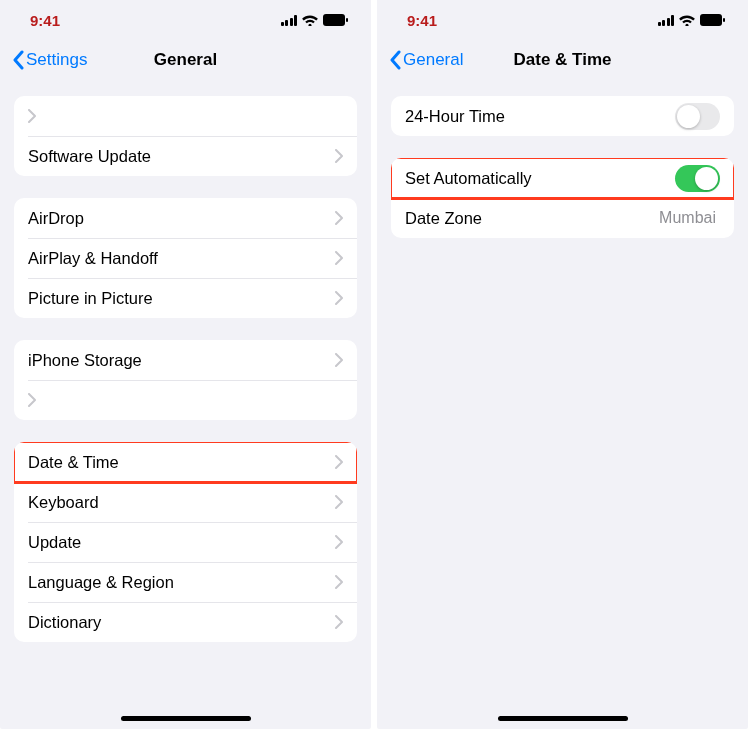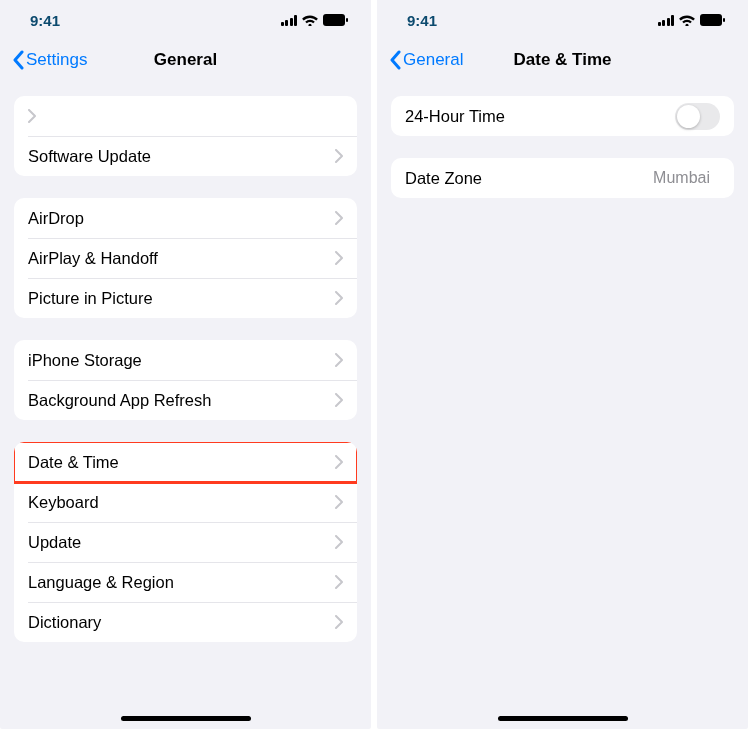--- a/index.html
+++ b/index.html
@@ -25,21 +25,21 @@
     height: 40px;
     display: flex;
     align-items: center;
     justify-content: space-between;
     padding: 0 22px 0 30px;
     background: #f2f2f7;
   }
   .status-time {
     font-size: 15px;
     font-weight: 600;
-    color: #0c4a6e;
+    color: #b91c1c;
   }
   .status-icons {
     display: flex;
     align-items: center;
     gap: 5px;
   }
   .nav-bar {
     height: 40px;
     display: flex;
     align-items: center;
@@ -92,21 +92,21 @@
     background: #e5e5ea;
   }
   .row-label {
     flex: 1;
     font-size: 16.5px;
     color: #000;
   }
   .row-value {
     font-size: 16px;
     color: #8e8e93;
-    margin-right: 10px;
+    margin-right: 4px;
   }
   .chevron svg { display:block; }
   .highlight {
     position: relative;
   }
   .highlight::after {
     content: "";
     position: absolute;
     top: -2px; left: -2px; right: -2px; bottom: -2px;
     border: 3px solid #ff3b1f;
@@ -231,21 +231,20 @@
     <div class="group">
       <div class="row">
         <div class="row-label">iPhone Storage</div>
         <span class="chevron">
             <svg width="8" height="14" viewBox="0 0 8 14">
               <path fill="none" stroke="#c7c7cc" stroke-width="2" stroke-linecap="round" stroke-linejoin="round" d="M1 1 L7 7 L1 13"></path>
             </svg>
           </span>
       </div>
       <div class="row">
-        <div class="row-label">Background App Refresh</div>
         <span class="chevron">
             <svg width="8" height="14" viewBox="0 0 8 14">
               <path fill="none" stroke="#c7c7cc" stroke-width="2" stroke-linecap="round" stroke-linejoin="round" d="M1 1 L7 7 L1 13"></path>
             </svg>
           </span>
       </div>
     </div>
 
     <div class="group">
       <div class="row highlight">
@@ -327,20 +326,26 @@
     <div class="group">
       <div class="row">
         <div class="row-label">24-Hour Time</div>
         <div class="toggle off">
             <div class="toggle-knob"></div>
           </div>
       </div>
     </div>
 
     <div class="group">
+      <div class="row highlight">
+        <div class="row-label">Set Automatically</div>
+        <div class="toggle on">
+            <div class="toggle-knob"></div>
+          </div>
+      </div>
       <div class="row">
         <div class="row-label">Date Zone</div>
         <div class="row-value">Mumbai</div>
       </div>
     </div>
 
   </div>
   <div class="home-indicator"></div>
 </div>
 

